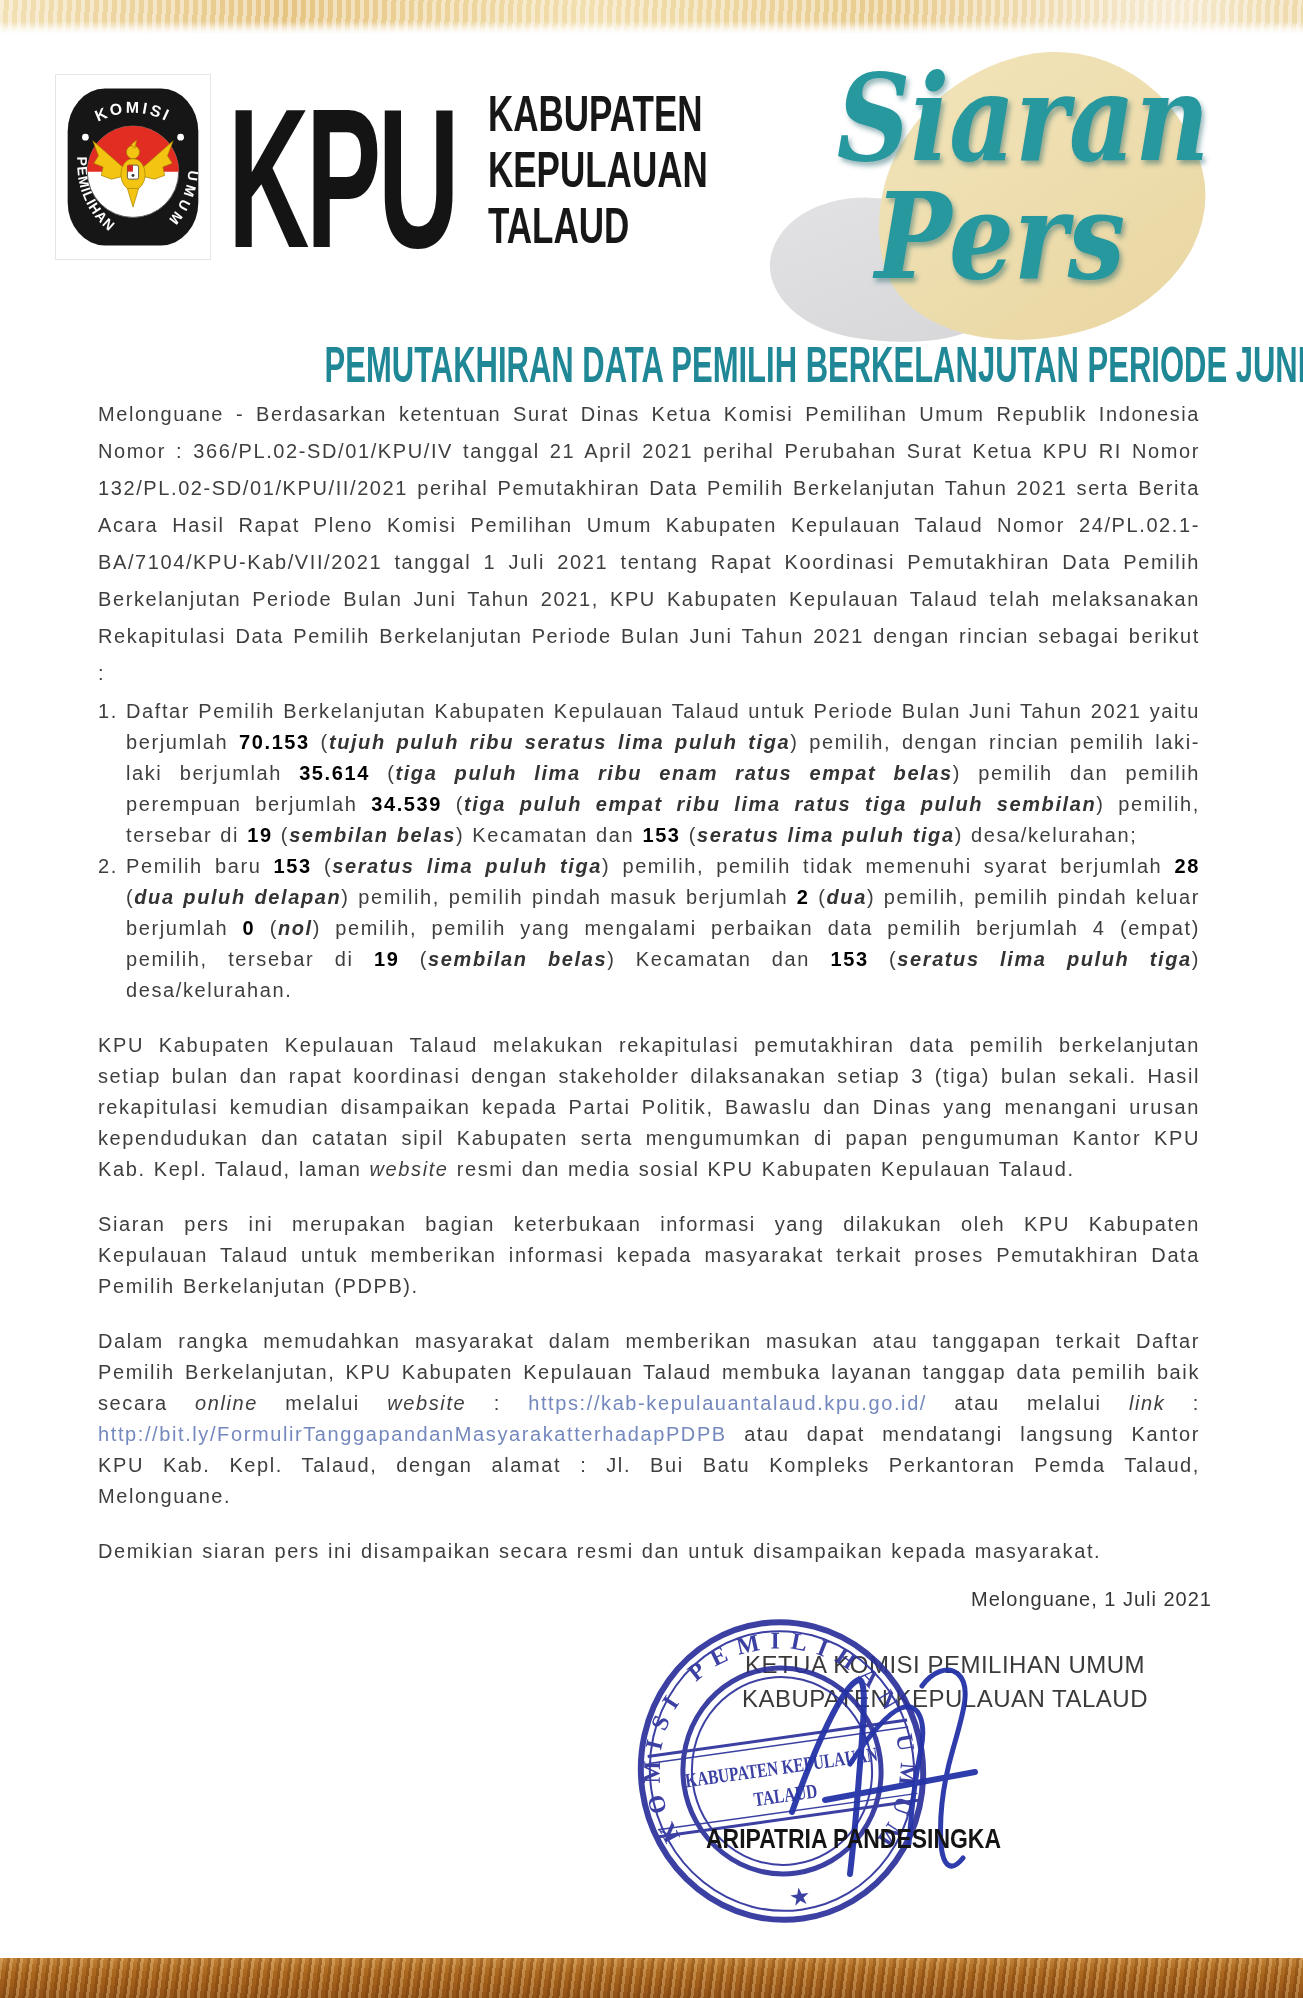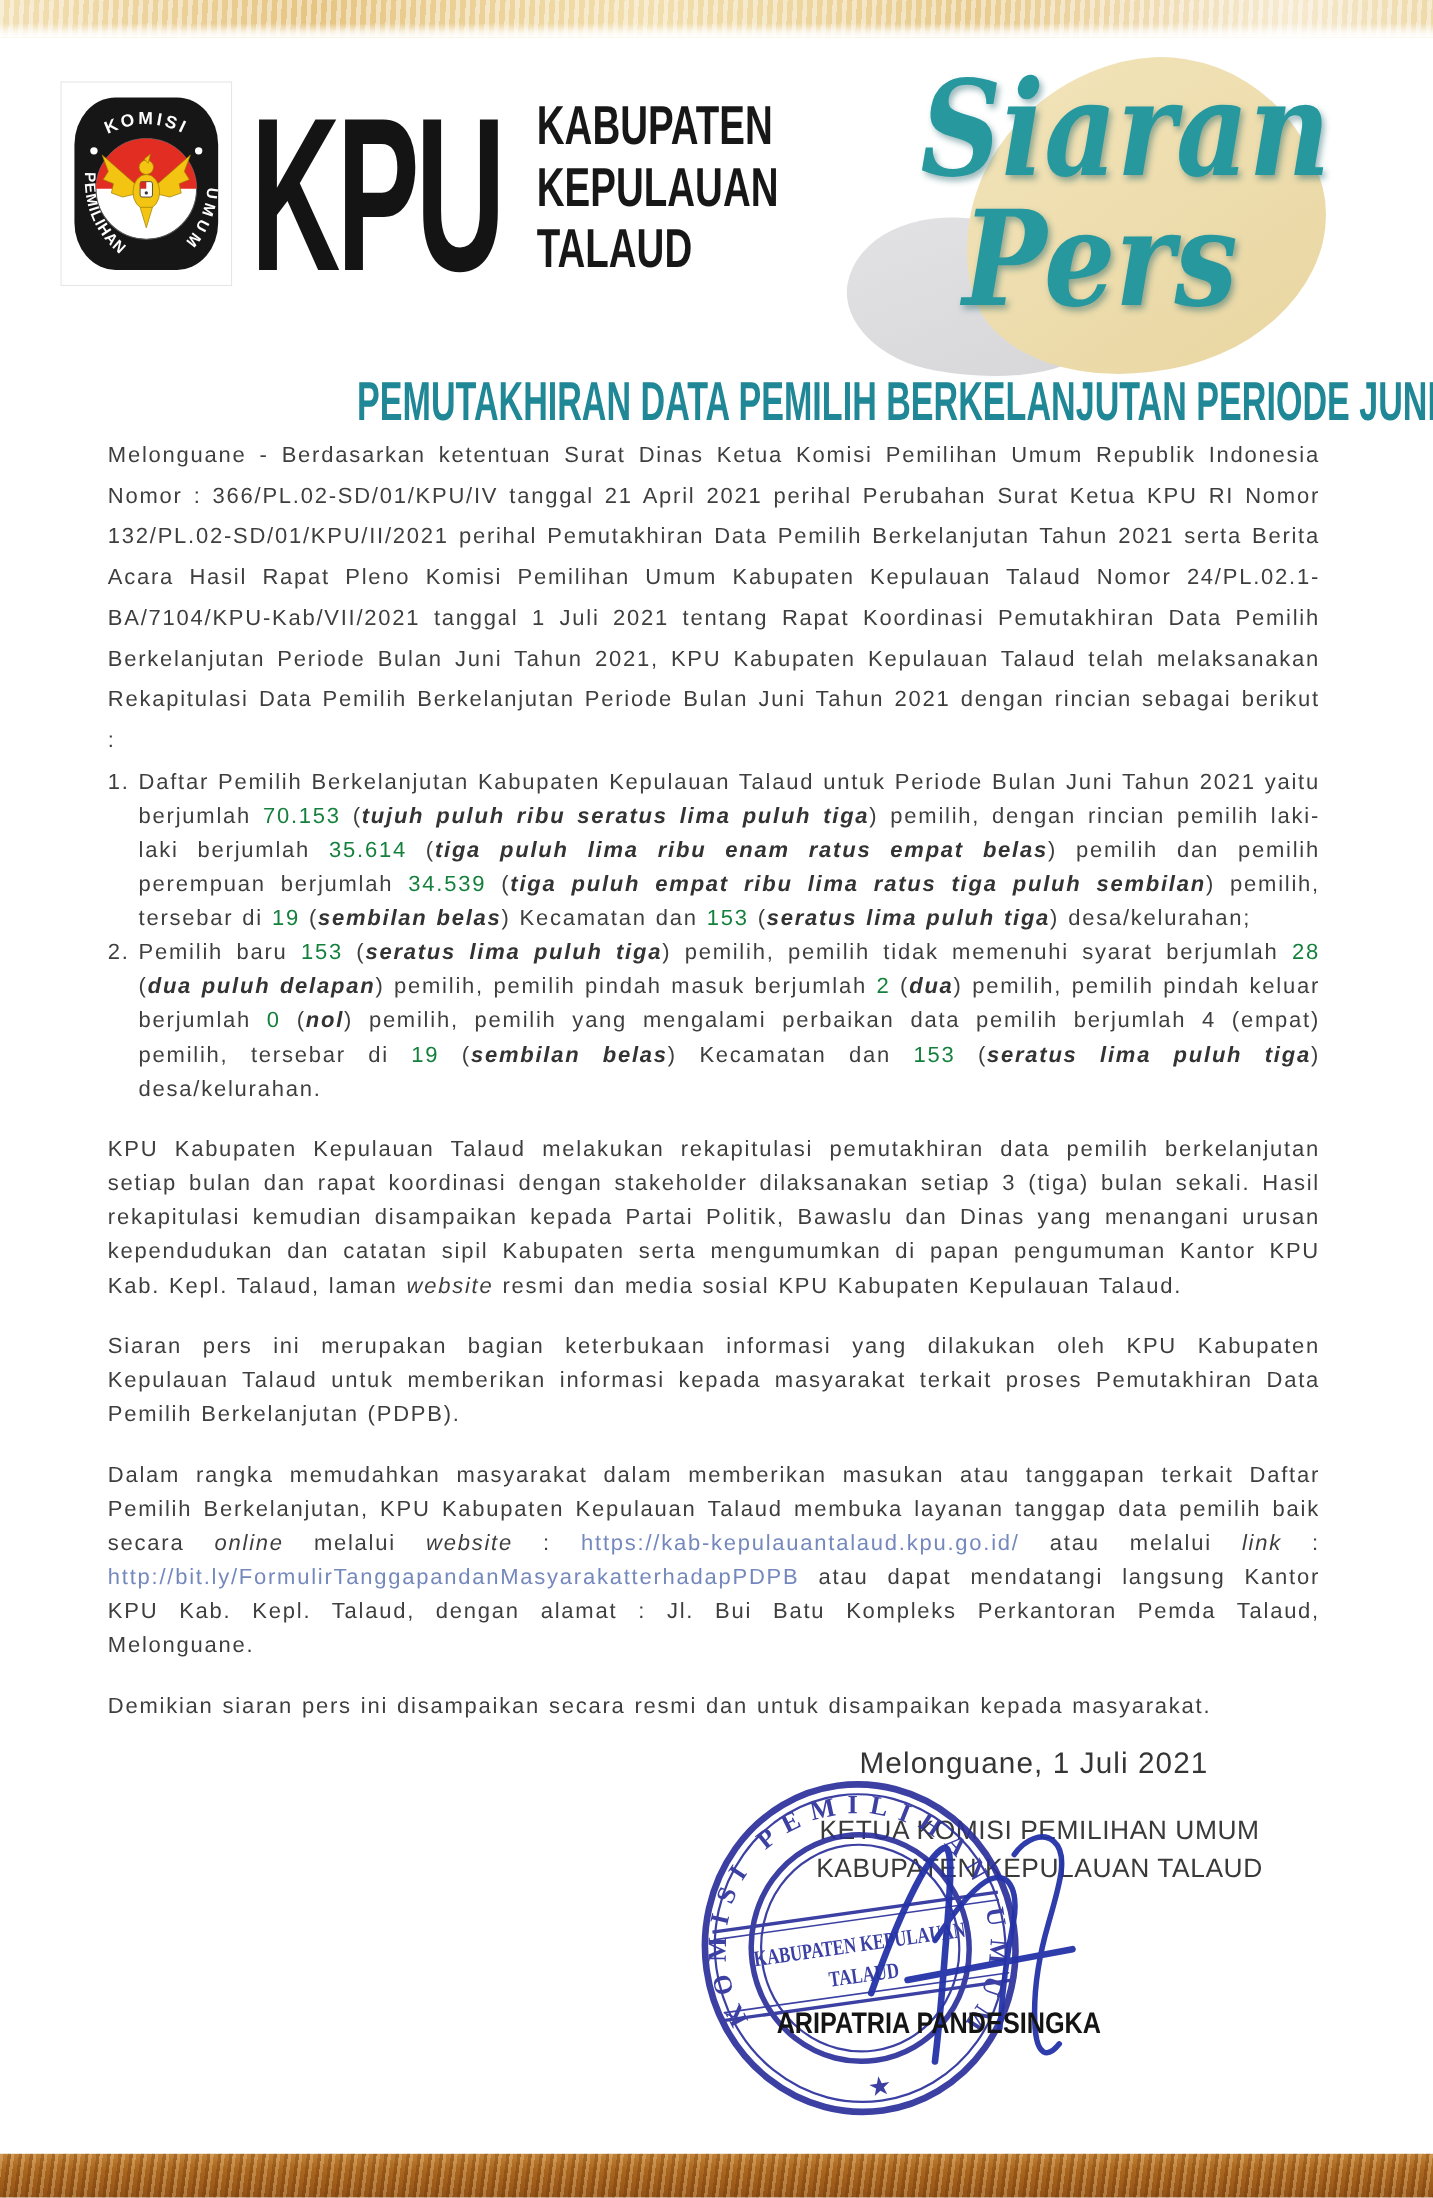--- a/index.html
+++ b/index.html
@@ -44,28 +44,28 @@
 
   
   .content{position:absolute;left:98px;top:396px;width:1102px;color:#3e3e3e;
            font-size:20px;letter-spacing:1.6px;word-spacing:1px;text-align:justify;}
   .content p{margin:0 0 24px 0;line-height:31px;}
   p.intro{line-height:37px;margin-bottom:4px;}
   .plist{margin:0 0 24px 0;}
   .plist-item{display:flex;}
   .plist-item .marker{flex:none;width:28px;line-height:31px;}
   .plist-item .item-text{flex:1;margin:0;text-align:justify;line-height:31px;}
-  .s-b{font-weight:normal;color:#15803d;}
+  .s-b{font-weight:bold;color:#000000;}
   .s-bi{font-weight:bold;font-style:italic;color:#333;}
   .s-i{font-style:italic;}
   .s-link{color:#7488bd;cursor:pointer;}
 
   
-  .place-date{position:absolute;left:640px;top:1588px;width:600px;text-align:center;
-              font-size:27px;color:#353535;letter-spacing:1px;}
+  .place-date{position:absolute;left:612px;top:1588px;width:600px;text-align:right;
+              font-size:20px;color:#353535;letter-spacing:1px;}
   .sig-role{position:absolute;left:680px;top:1648px;width:530px;text-align:center;
             font-size:24px;line-height:34px;color:#3a3a3a;letter-spacing:.5px;}
   .sig-name{position:absolute;left:680px;top:1824px;width:530px;
             font-size:27px;font-weight:bold;color:#141414;white-space:nowrap;}
   .sig-name span{display:inline-block;transform:scaleX(.85);}
   .stamp{position:absolute;left:635px;top:1616px;width:294px;height:310px;opacity:.92;}
   .signature{position:absolute;left:770px;top:1652px;width:260px;height:240px;opacity:.95;}
 </style>
 </head>
 <body>

